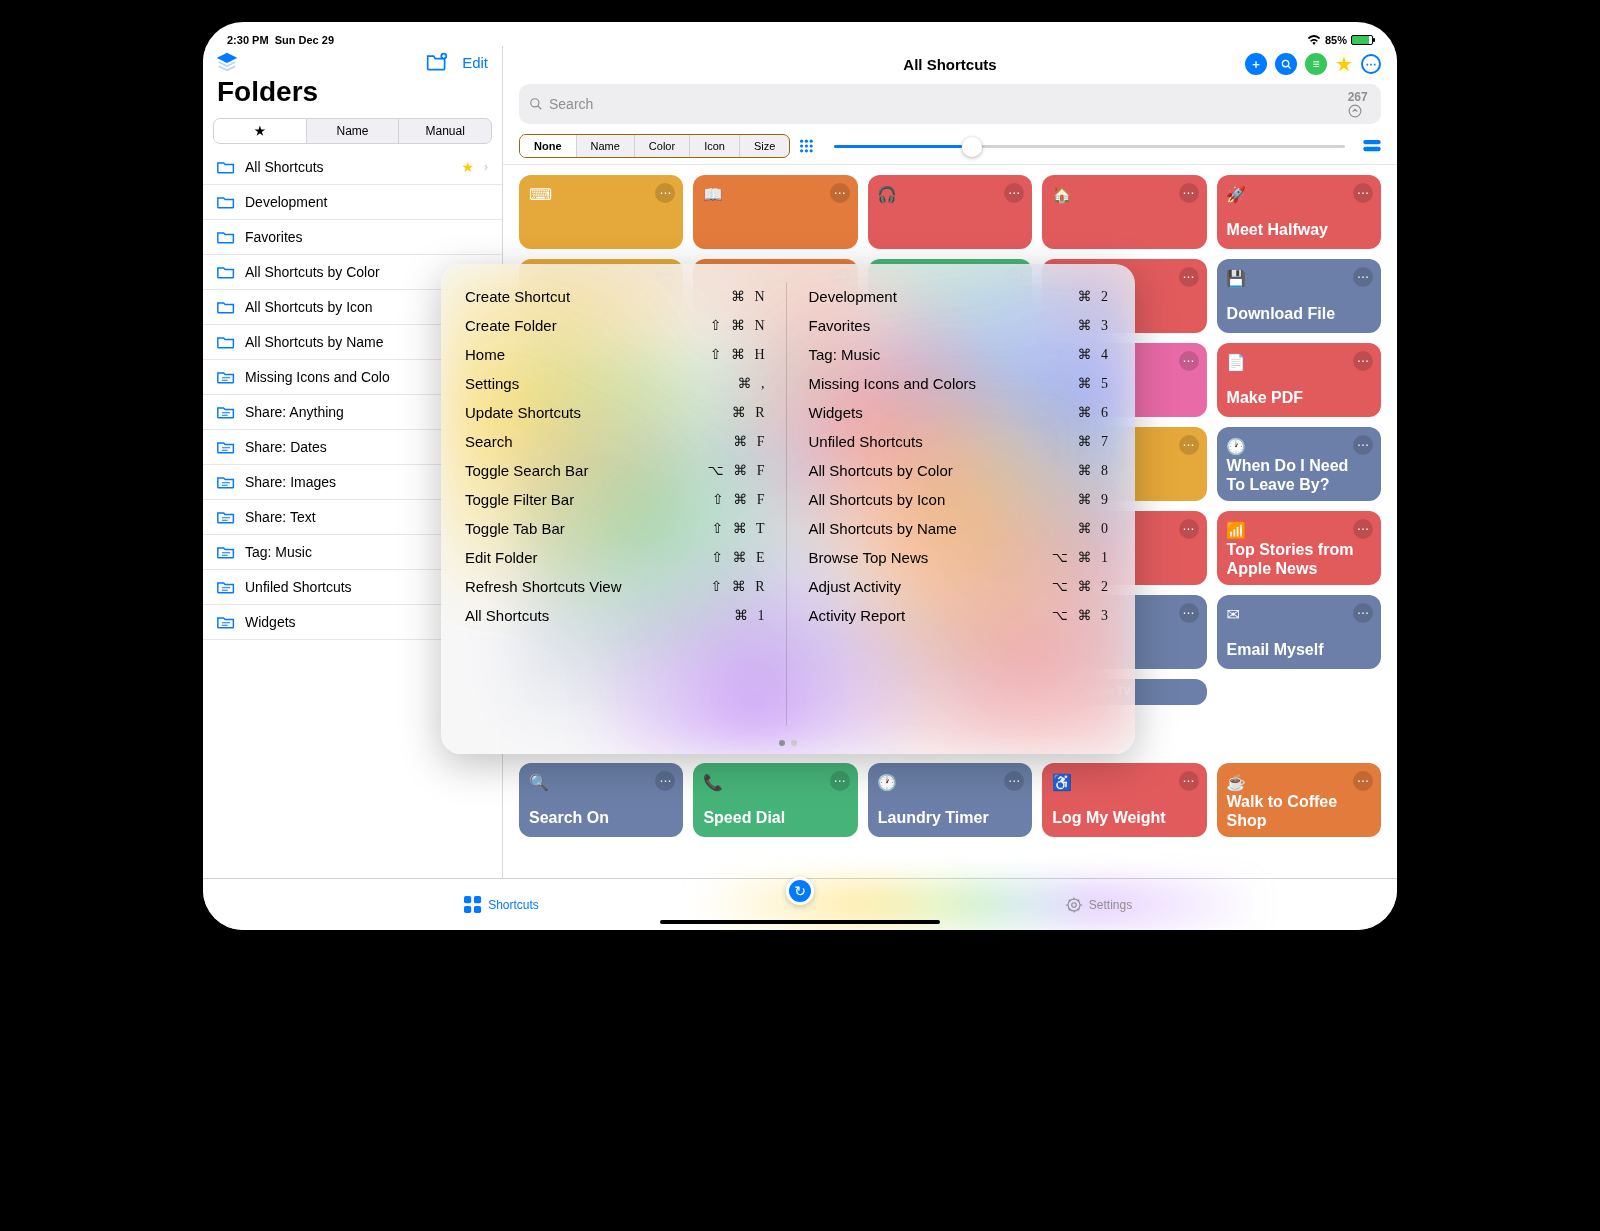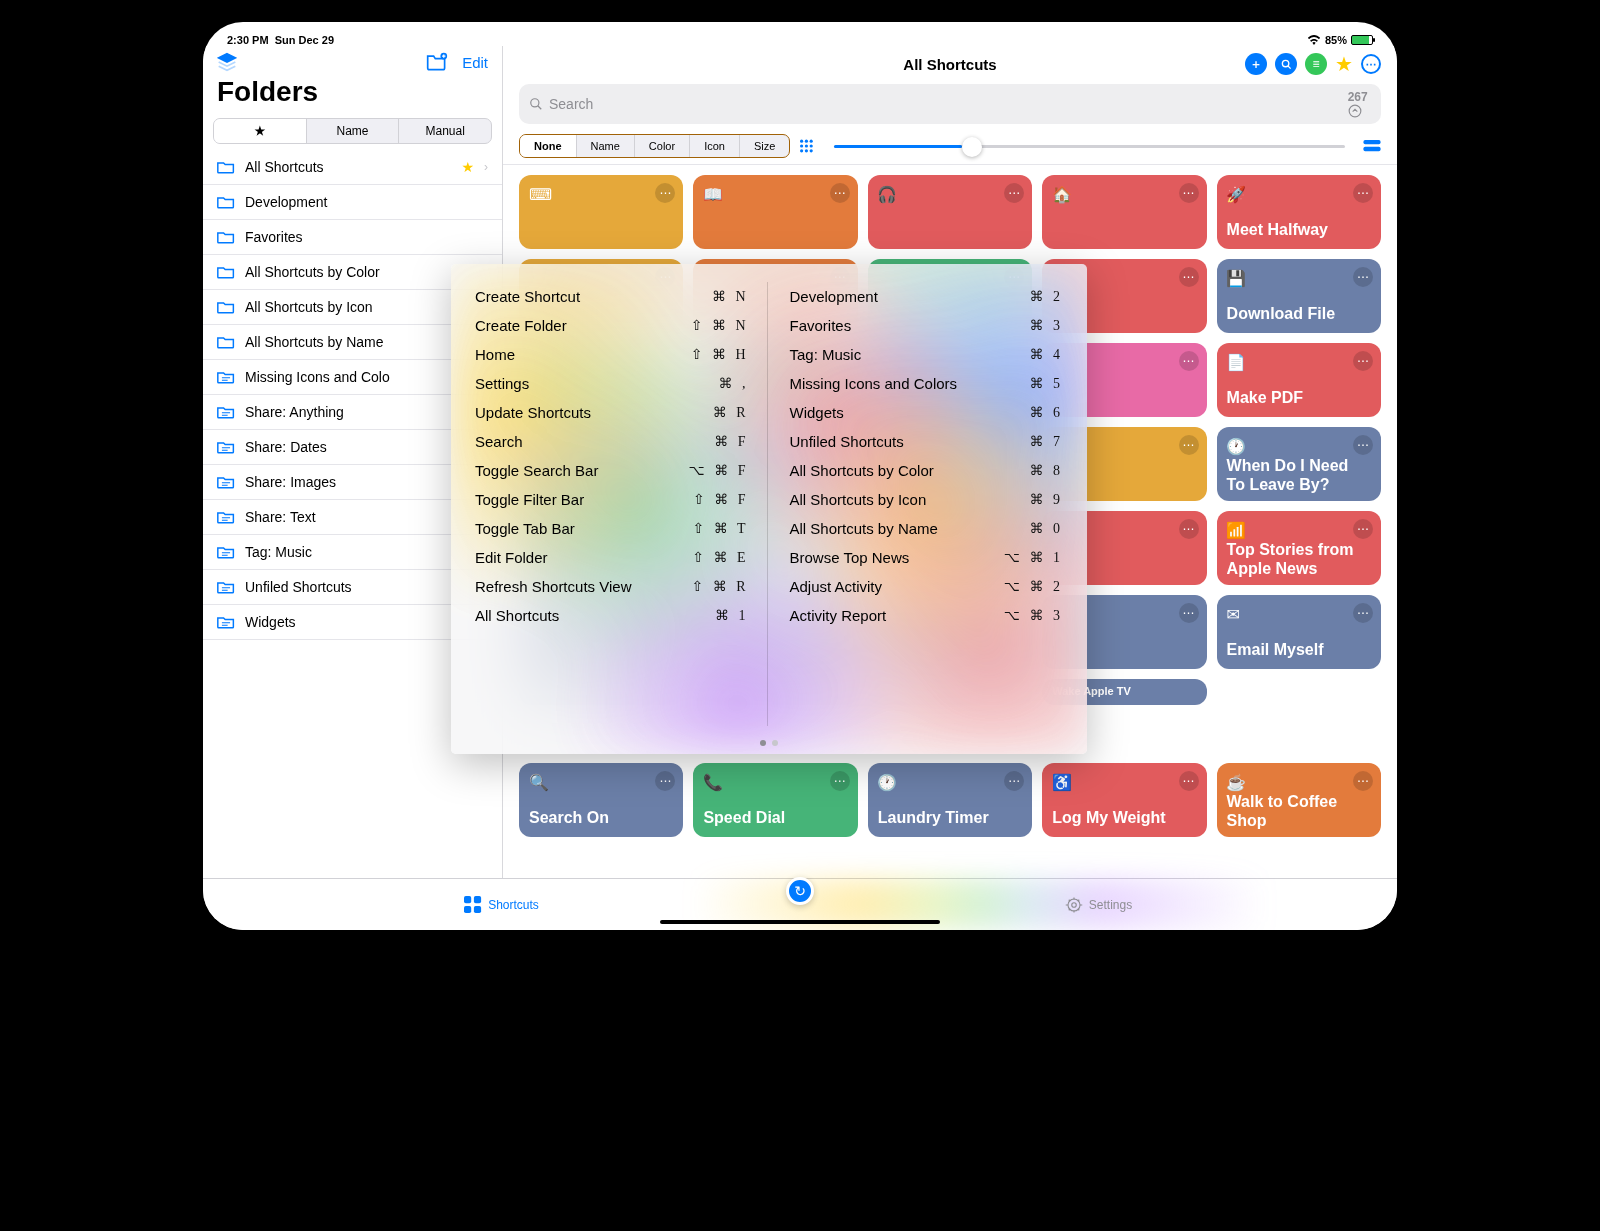--- a/index.html
+++ b/index.html
@@ -49,21 +49,21 @@
   .slider::after{content:"";position:absolute;left:25%;top:-8px;width:20px;height:20px;background:#fff;border-radius:50%;box-shadow:0 1px 4px rgba(0,0,0,.3);}
   .viewic{color:#007aff;font-size:16px;}
   .grid{ flex:1; padding:10px 16px; display:grid; grid-template-columns:repeat(5,1fr); gap:10px; overflow:hidden;}
   .card{ border-radius:12px; padding:10px; color:#fff; position:relative; height:74px; display:flex; flex-direction:column; justify-content:space-between;}
   .card .ci{font-size:16px;}
   .card .cm{position:absolute;top:8px;right:8px;width:20px;height:20px;border-radius:50%;background:rgba(0,0,0,.15);display:flex;align-items:center;justify-content:center;font-size:12px;color:#fff;}
   .card .ct{font-size:16px;font-weight:600;line-height:1.2;}
   .card.short{height:26px; padding:4px 10px; justify-content:center;}
   .card.short .ct{font-size:11px;}
   
-  .overlay{ position:absolute; left:248px; top:218px; width:636px; height:490px; border-radius:5px;
+  .overlay{ position:absolute; left:238px; top:218px; width:694px; height:490px; border-radius:20px;
     background:rgba(245,245,247,.82); backdrop-filter:blur(30px);
     box-shadow:0 10px 40px rgba(0,0,0,.25); overflow:hidden;}
   .overlay::before{content:"";position:absolute;inset:0;
     background:
       radial-gradient(circle at 10% 30%, rgba(255,200,0,.5), transparent 30%),
       radial-gradient(circle at 30% 50%, rgba(90,200,120,.5), transparent 30%),
       radial-gradient(circle at 45% 90%, rgba(180,100,255,.55), transparent 30%),
       radial-gradient(circle at 60% 30%, rgba(255,80,100,.45), transparent 30%),
       radial-gradient(circle at 75% 50%, rgba(255,180,60,.55), transparent 30%),
       radial-gradient(circle at 90% 30%, rgba(60,120,255,.5), transparent 30%),

